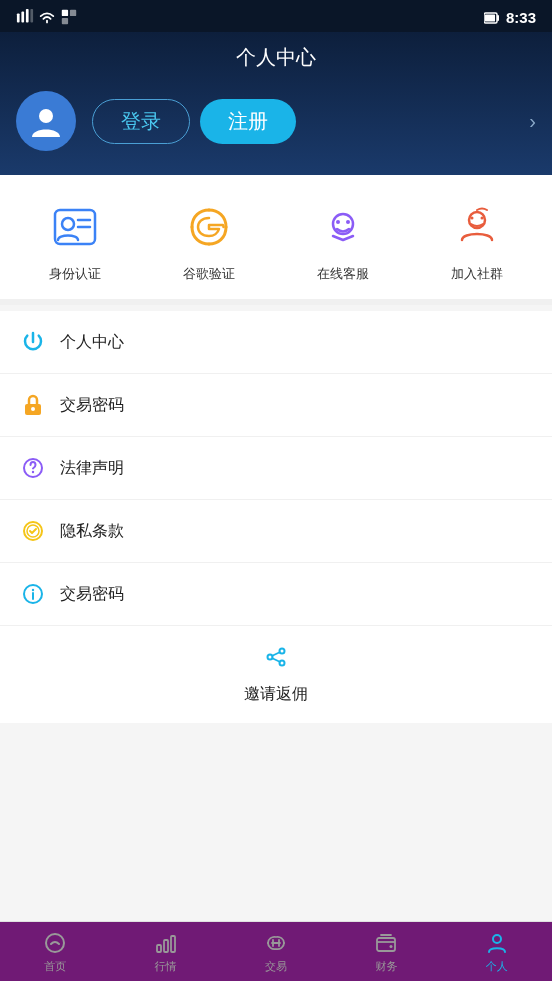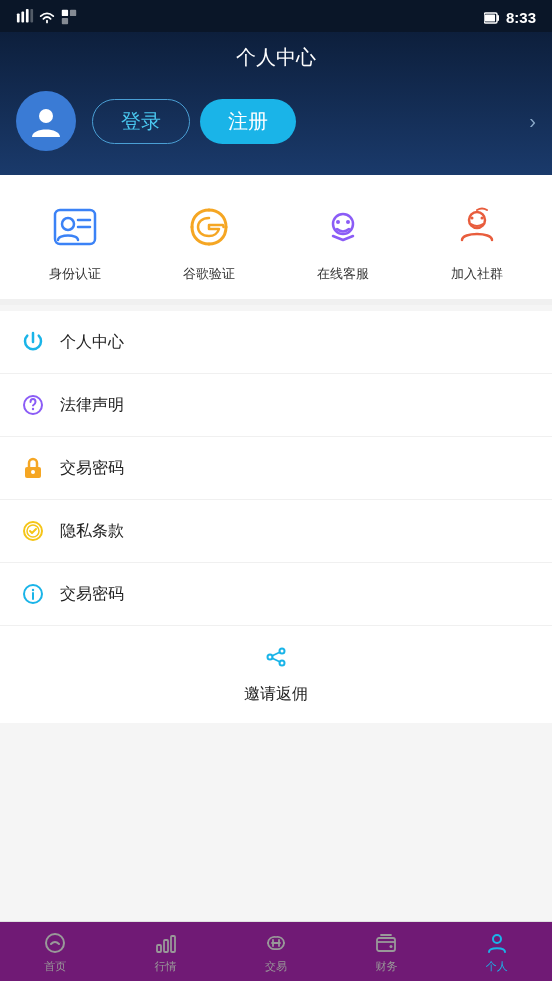--- a/index.html
+++ b/index.html
@@ -282,37 +282,37 @@
         <path d="M12 3 L12 12" stroke="#1ab4e8" stroke-width="2.5" stroke-linecap="round"></path>
         <path d="M6.3 5.7 A8 8 0 1 0 17.7 5.7" stroke="#1ab4e8" stroke-width="2.5" fill="none" stroke-linecap="round"></path>
       </svg>
     </div>
     <span class="menu-text">个人中心</span>
   </div>
 
   <div class="menu-item">
     <div class="menu-icon">
       <svg width="24" height="24" viewBox="0 0 24 24" fill="none">
+        <rect x="4" y="11" width="16" height="11" rx="2" fill="#f5a623"></rect>
+        <path d="M8 11 L8 7 A4 4 0 0 1 16 7 L16 11" stroke="#f5a623" stroke-width="2.5" fill="none"></path>
+        <circle cx="12" cy="16" r="2" fill="white"></circle>
+      </svg>
+    </div>
+    <span class="menu-text">交易密码</span>
+  </div>
+
+  <div class="menu-item">
+    <div class="menu-icon">
+      <svg width="24" height="24" viewBox="0 0 24 24" fill="none">
         <circle cx="12" cy="12" r="9" stroke="#8b5cf6" stroke-width="2" fill="none"></circle>
         <path d="M9.5 9 C9.5 7.3 10.6 6 12 6 C13.4 6 14.5 7.3 14.5 9 C14.5 10.5 13.5 11.5 12 12.5" stroke="#8b5cf6" stroke-width="2" fill="none" stroke-linecap="round"></path>
         <circle cx="12" cy="16" r="1.2" fill="#8b5cf6"></circle>
       </svg>
     </div>
     <span class="menu-text">法律声明</span>
-  </div>
-
-  <div class="menu-item">
-    <div class="menu-icon">
-      <svg width="24" height="24" viewBox="0 0 24 24" fill="none">
-        <rect x="4" y="11" width="16" height="11" rx="2" fill="#f5a623"></rect>
-        <path d="M8 11 L8 7 A4 4 0 0 1 16 7 L16 11" stroke="#f5a623" stroke-width="2.5" fill="none"></path>
-        <circle cx="12" cy="16" r="2" fill="white"></circle>
-      </svg>
-    </div>
-    <span class="menu-text">交易密码</span>
   </div>
 
   <div class="menu-item">
     <div class="menu-icon">
       <svg width="24" height="24" viewBox="0 0 24 24" fill="none">
         <circle cx="12" cy="12" r="9" stroke="#f5c518" stroke-width="2" fill="none"></circle>
         <circle cx="12" cy="12" r="6" stroke="#f5c518" stroke-width="1.5" fill="none"></circle>
         <path d="M9 12 L11 14 L15 10" stroke="#f5c518" stroke-width="2" stroke-linecap="round" stroke-linejoin="round"></path>
       </svg>
     </div>

